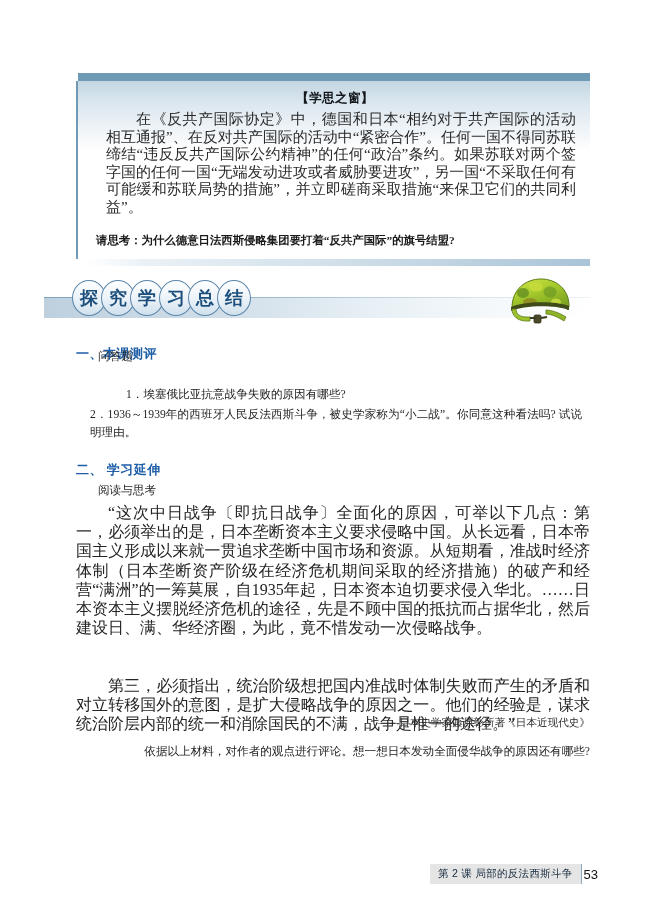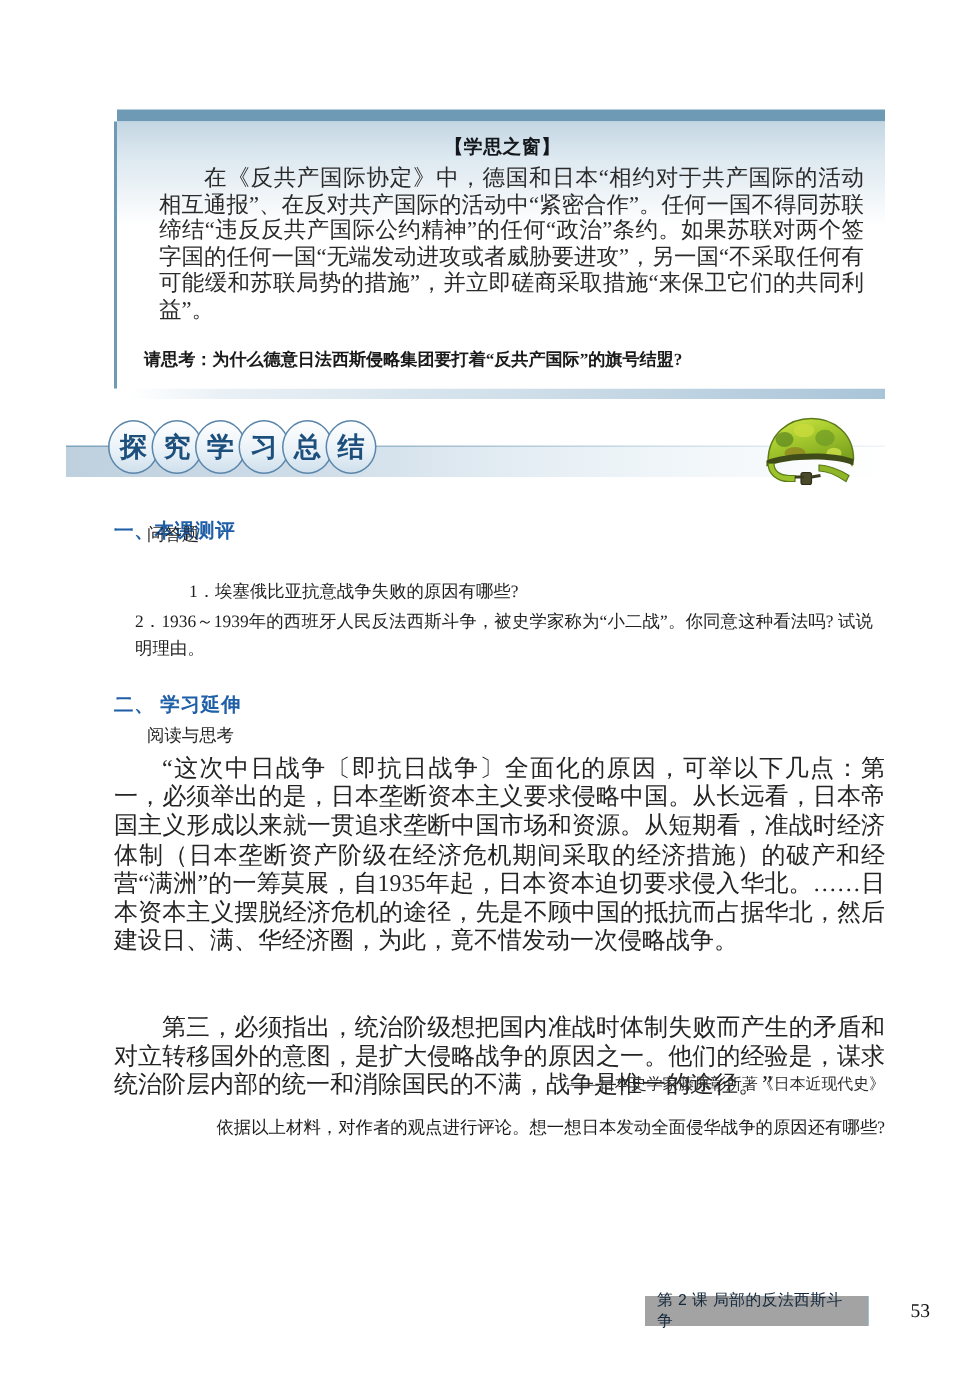--- a/index.html
+++ b/index.html
@@ -187,35 +187,35 @@
   .footer {
     position: absolute;
     left: 430px;
     top: 864px;
     width: 190px;
     height: 20px;
     display: flex;
     align-items: stretch;
   }
   .footer-chip {
-    background: #a3a3a3;
+    background: #e5e5e5;
     color: #14283c;
     font-family: "Liberation Sans", "DejaVu Sans", sans-serif;
     font-size: 10.5px;
     padding: 3px 8px 3px 8px;
     display: flex;
     align-items: center;
     letter-spacing: 0.3px;
     border-right: 1px solid #8fa8bb;
   }
   .footer-page {
-    font-family: Liberation Serif, serif;
+    font-family: Liberation Sans, sans-serif;
     font-size: 13px;
     color: #111;
-    padding-left: 28px;
+    padding-left: 2px;
     display: flex;
     align-items: center;
     text-align: right;
   }
 </style>
 </head>
 <body>
 
 <div class="page">
 

